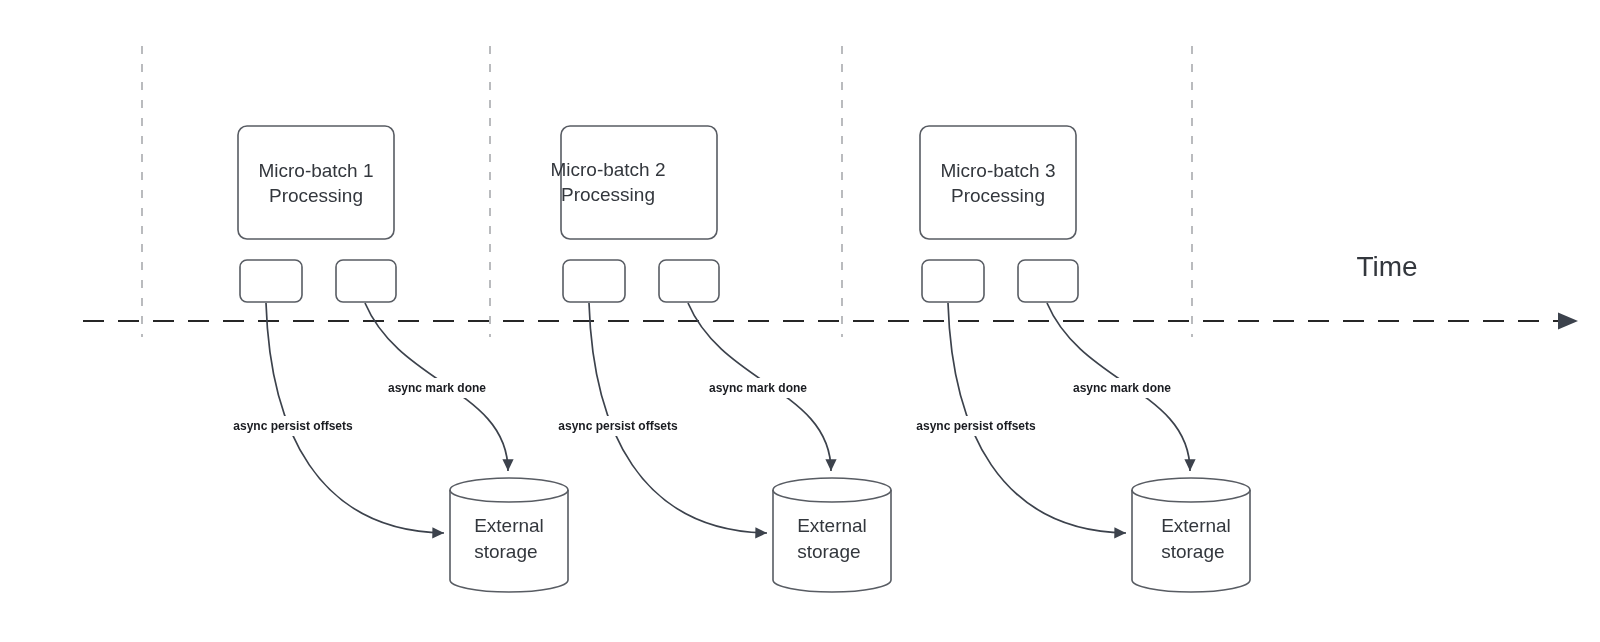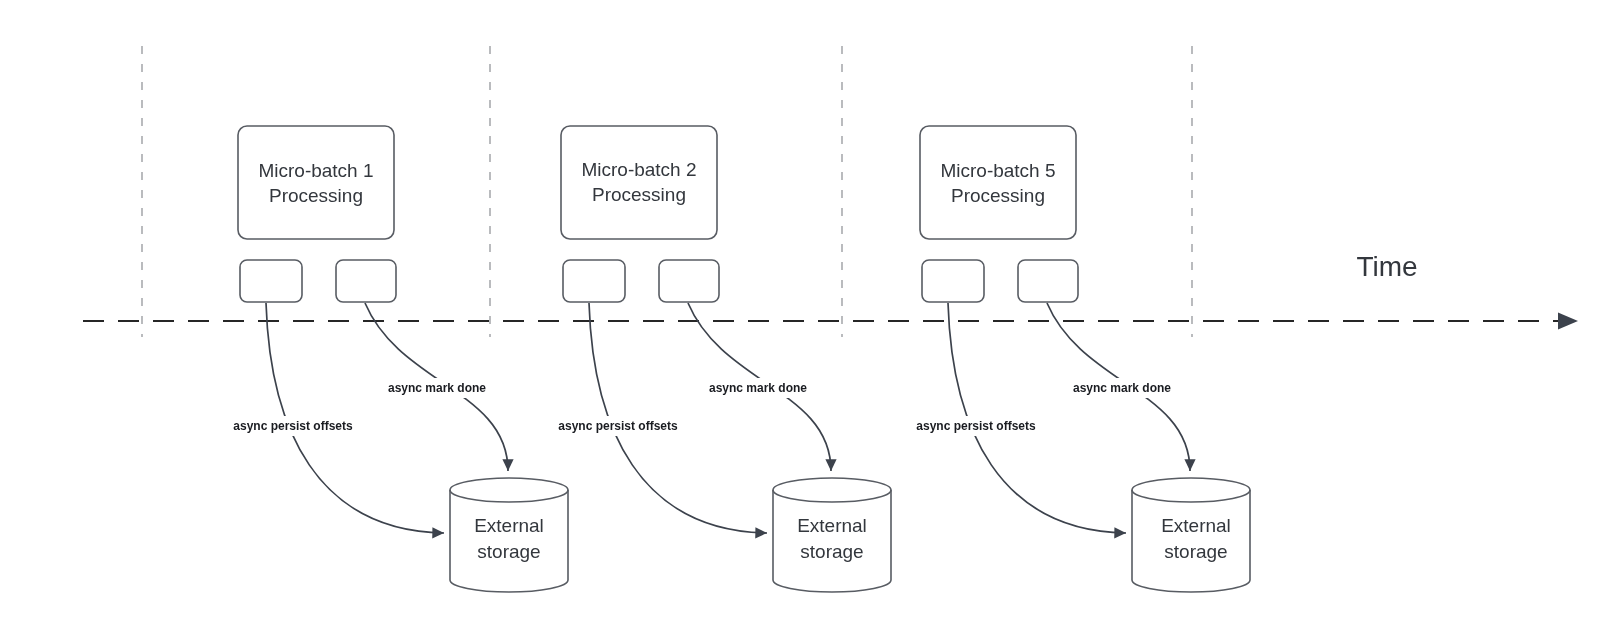--- a/index.html
+++ b/index.html
@@ -21,21 +21,21 @@
   .shape{fill:#ffffff;stroke:var(--shape-stroke);stroke-width:1.6;}
   .arrow{fill:none;stroke:var(--arrow-stroke);stroke-width:1.7;}
   .guide{stroke:var(--guide);stroke-width:1.6;stroke-dasharray:8 10;}
   .timeline{stroke:var(--timeline);stroke-width:2;stroke-dasharray:21 14;}
   .txt{position:absolute;color:var(--shape-text);}
   .box-label{
     display:flex;align-items:center;justify-content:center;text-align:center;
     font-size:19px;line-height:25px;white-space:pre-line;
   }
   .storage-label{
-    display:flex;align-items:center;justify-content:center;text-align:center;
+    display:flex;align-items:center;justify-content:center;
     font-size:19px;line-height:26px;white-space:pre-line;padding-top:10px;
   }
   .arrow-label{
     font-size:12px;font-weight:bold;color:var(--label-text);
     text-align:center;line-height:20px;white-space:nowrap;
     transform:translateX(-50%);background:var(--background);padding:0 3px;
   }
   .time-label{
     font-size:28px;text-align:center;width:120px;line-height:24px;
   }
@@ -91,28 +91,28 @@
     </g>
   </svg>
 
   <div class="txt box-label" style="left:238px;top:126px;width:156px;height:113px;">Micro-batch 1
 Processing</div>
   <div class="txt arrow-label" style="left:293px;top:416px;">async persist offsets</div>
   <div class="txt arrow-label" style="left:437px;top:378px;">async mark done</div>
   <div class="txt storage-label" style="left:450px;top:478px;width:118px;height:112px;">External
 storage</div>
 
-  <div class="txt box-label" style="left:561px;top:126px;width:156px;height:112px;">Micro-batch 2
+  <div class="txt box-label" style="left:530px;top:126px;width:156px;height:112px;">Micro-batch 2
 Processing</div>
   <div class="txt arrow-label" style="left:618px;top:416px;">async persist offsets</div>
   <div class="txt arrow-label" style="left:758px;top:378px;">async mark done</div>
   <div class="txt storage-label" style="left:773px;top:478px;width:118px;height:112px;">External
 storage</div>
 
-  <div class="txt box-label" style="left:920px;top:126px;width:156px;height:113px;">Micro-batch 5
+  <div class="txt box-label" style="left:920px;top:126px;width:156px;height:113px;">Micro-batch 3
 Processing</div>
   <div class="txt arrow-label" style="left:976px;top:416px;">async persist offsets</div>
   <div class="txt arrow-label" style="left:1122px;top:378px;">async mark done</div>
   <div class="txt storage-label" style="left:1137px;top:478px;width:118px;height:112px;">External
 storage</div>
 
   <div class="txt time-label" style="left:1327px;top:255px;">Time</div>
 
 </div>
 

